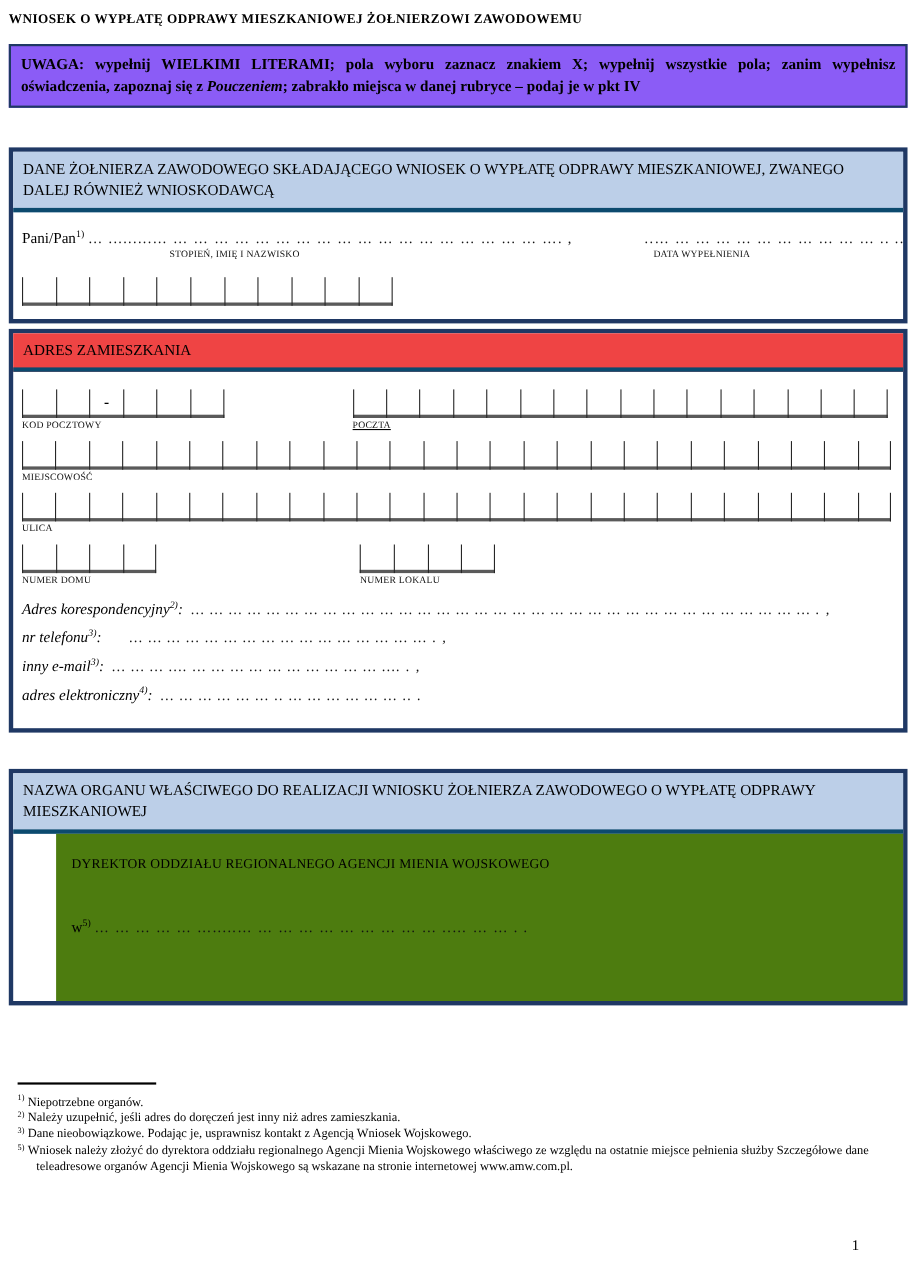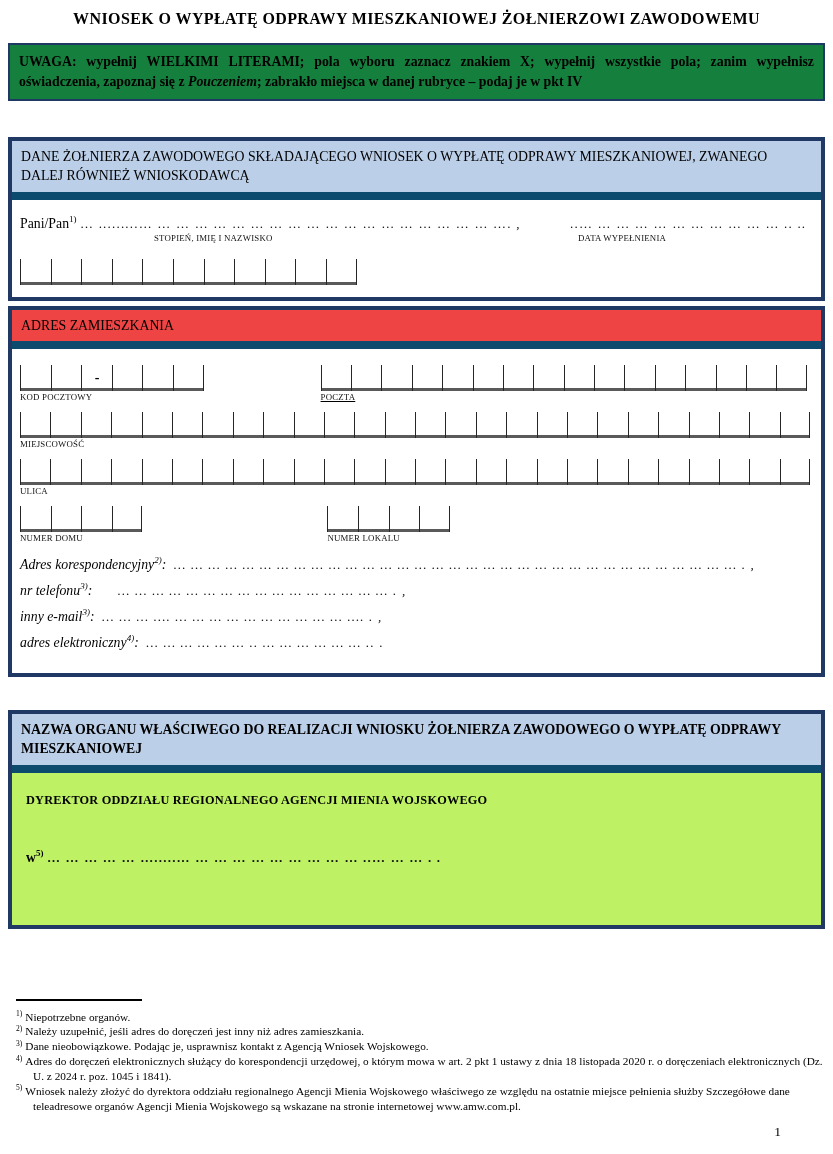--- a/index.html
+++ b/index.html
@@ -6,56 +6,55 @@
   html, body { background: #ffffff; }
   body {
     width: 833px; height: 1154px;
     font-family: "Liberation Serif", serif;
     color: #000;
     overflow: hidden;
   }
   .page { width: 833px; height: 1154px; padding: 8px 8px 0 8px; position: relative; }
 
   h1.title {
-    text-align: center;
-    font-size: 16px; font-weight: bold;
+    font-size: 12px; font-weight: bold;
     letter-spacing: 0.4px;
     margin-top: 2px;
     font-family: Liberation Serif, serif;
   }
 
   .notice {
     margin-top: 15px;
     border: 2px solid #1F3864;
-    background: #15803d;
+    background: #8b5cf6;
     padding: 7px 9px;
     font-size: 13.8px; font-weight: bold;
     text-align: justify;
     line-height: 1.45;
   }
   .notice i { font-style: italic; }
 
   section.sec {
     border: 4px solid #1F3864;
     background: #fff;
   }
   .sec1 { margin-top: 36px; }
   .sec2 { margin-top: 5px; }
-  .sec3 { margin-top: 33px; font-weight: bold; }
+  .sec3 { margin-top: 33px; }
 
   .sec-header {
     padding: 6px 9px;
     font-size: 13.8px;
     line-height: 1.4;
-    border-bottom: 8px solid #0c4a6e;
+    border-bottom: 4px solid #0c4a6e;
   }
   .hdr-blue { background: #BCCFE8; }
   .hdr-gray { background: #ef4444; }
 
-  .sec-body { padding: 16px 20px 12px 8px; font-size: 13.8px; }
+  .sec-body { padding: 16px 4px 12px 8px; font-size: 13.8px; }
 
   
   .dots {
     letter-spacing: 1.2px;
     white-space: nowrap;
     color: #111;
     font-size: 13px;
   }
   .sublabel {
     font-size: 8.8px;
@@ -94,23 +93,24 @@
   .addr-grid-row { display: flex; align-items: flex-end; }
   .addr-grid-row + .addr-grid-row { margin-top: 10px; }
   .field-group { display: inline-block; }
   .fg-right { margin-left: 117px; text-decoration: underline; }
 
   .addr-lines { margin-top: 14px; font-style: italic; }
   .addr-line { height: 26px; white-space: nowrap; font-size: 13.8px; }
   .addr-line .dots { margin-left: 4px; }
 
   .organ-body {
-    background: #bef264;
+    background: #4d7c0f;
     min-height: 152px;
     padding: 20px 14px 32px 14px;
+    margin-left: 39px;
   }
   .organ-name { font-size: 12.3px; letter-spacing: 0.2px; }
   .organ-w { margin-top: 42px; font-size: 13.8px; white-space: nowrap; }
 
   .footnotes { margin-top: 70px; padding-left: 8px; }
   .fn-sep { width: 126px; border-top: 2px solid #000; margin-bottom: 9px; }
   .fn {
     font-size: 11.3px;
     line-height: 1.32;
     padding-left: 17px;
@@ -329,19 +329,18 @@
         <span class="dots">… … … … … ….....… … … … … … … … … … ..… … … . .</span>
       </div>
     </div>
   </section>
 
   <div class="footnotes">
     <div class="fn-sep"></div>
     <div class="fn"><sup>1)</sup><span>Niepotrzebne organów.</span></div>
     <div class="fn"><sup>2)</sup><span>Należy uzupełnić, jeśli adres do doręczeń jest inny niż adres zamieszkania.</span></div>
     <div class="fn"><sup>3)</sup><span>Dane nieobowiązkowe. Podając je, usprawnisz kontakt z Agencją Wniosek Wojskowego.</span></div>
-    <div class="fn"><sup>4)</sup><span>Adres do doręczeń elektronicznych służący do korespondencji urzędowej, o którym mowa w art. 2 pkt 1 ustawy z dnia 18 listopada 2020 r. o doręczeniach elektronicznych (Dz. U. z 2024 r. poz. 1045 i 1841).</span></div>
     <div class="fn"><sup>5)</sup><span>Wniosek należy złożyć do dyrektora oddziału regionalnego Agencji Mienia Wojskowego właściwego ze względu na ostatnie miejsce pełnienia służby Szczegółowe dane teleadresowe organów Agencji Mienia Wojskowego są wskazane na stronie internetowej www.amw.com.pl.</span></div>
   </div>
 
   <div class="page-num">1</div>
 
 </div>
 
 </body></html>

